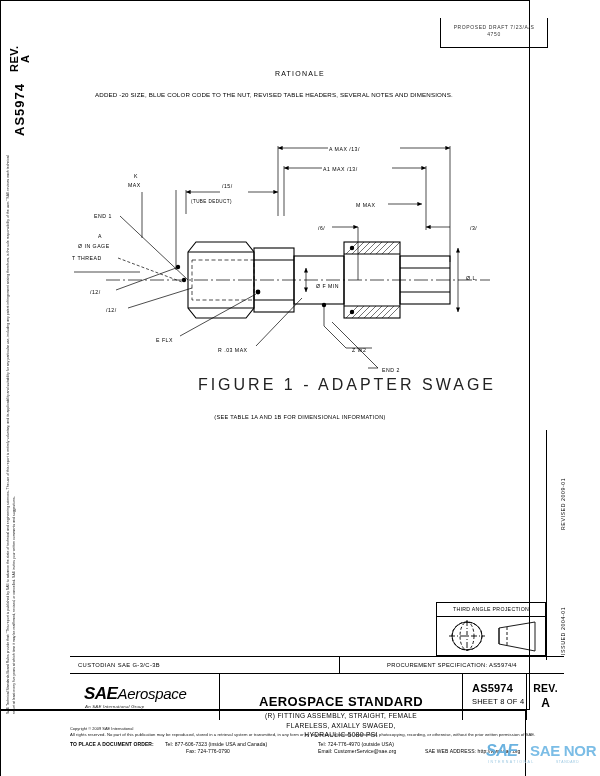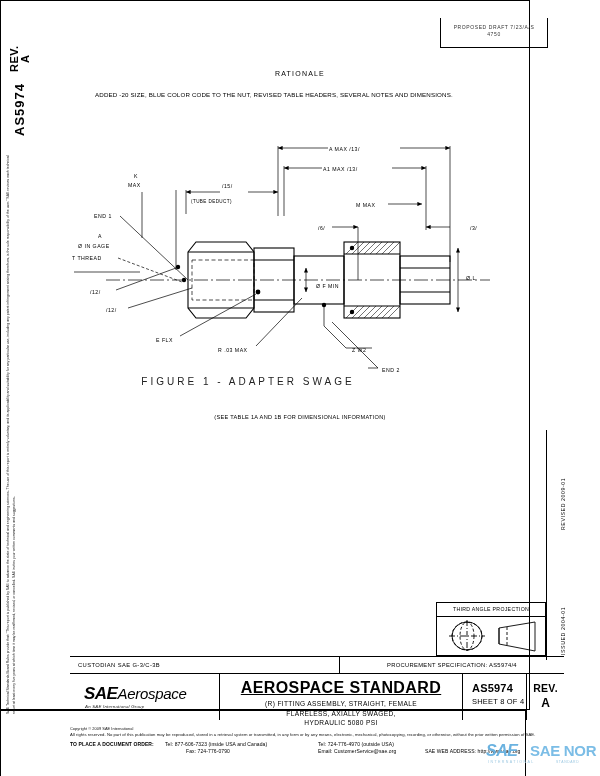--- a/index.html
+++ b/index.html
@@ -31,22 +31,22 @@
   
   #rationale-title{position:absolute;left:0;top:70px;width:600px;text-align:center;
                    font-size:7px;letter-spacing:1.2px;font-weight:normal;}
   #rationale-body{position:absolute;left:95px;top:90px;width:400px;font-size:6.2px;
                   line-height:10px;letter-spacing:.15px;}
 
   
   #drawing{position:absolute;left:70px;top:130px;width:478px;height:300px;}
   #drawing svg{display:block;}
 
-  #fig-caption{position:absolute;left:0;top:376px;width:496px;text-align:center;
-               font-size:10px;letter-spacing:3px;color:#222;}
+  #fig-caption{position:absolute;left:0;top:376px;width:496px;text-align:right;
+               font-size:16px;letter-spacing:3px;color:#222;}
   #fig-note{position:absolute;left:0;top:414px;width:600px;text-align:center;
             font-size:5.6px;letter-spacing:.3px;}
 
   
   #rightstrip{position:absolute;left:546px;top:430px;width:18px;height:230px;
               border-left:1px solid #000;box-sizing:border-box;}
   .rv{position:absolute;white-space:nowrap;font-size:5.2px;letter-spacing:.6px;
       transform-origin:0 0;transform:rotate(-90deg);}
 
   
@@ -71,22 +71,22 @@
                box-sizing:border-box;}
   #tb-logo{position:absolute;left:0;top:0;width:150px;height:46px;
            border-right:1px solid #000;box-sizing:border-box;}
   #tb-mid{position:absolute;left:150px;top:0;width:243px;height:46px;
           border-right:1px solid #000;box-sizing:border-box;text-align:center;}
   #tb-doc{position:absolute;left:393px;top:0;width:64px;height:46px;
           border-right:1px solid #000;box-sizing:border-box;padding-left:9px;padding-top:8px;}
   #tb-rev{position:absolute;left:457px;top:0;width:37px;height:46px;
           box-sizing:border-box;text-align:center;padding-top:8px;}
 
-  #std-title{font-size:16px;font-weight:bold;letter-spacing:.4px;margin-top:5px;
-             text-decoration:underline;}
+  #std-title{font-size:13px;font-weight:bold;letter-spacing:.4px;margin-top:20px;
+             }
   .std-sub{font-size:6.6px;line-height:9.5px;letter-spacing:.35px;margin-top:2px;}
   #doc-num{font-size:11px;font-weight:bold;letter-spacing:.2px;}
   #sheet-no{font-size:7.5px;margin-top:3px;letter-spacing:.2px;}
   #rev-word{font-size:10.5px;font-weight:bold;letter-spacing:.3px;}
   #rev-val{font-size:12px;font-weight:bold;margin-top:2px;}
 
   
   #logo-wrap{position:absolute;left:14px;top:10px;}
   #logo-sae{font-size:17px;font-weight:bold;font-style:italic;letter-spacing:-.5px;
             display:inline-block;vertical-align:baseline;}

